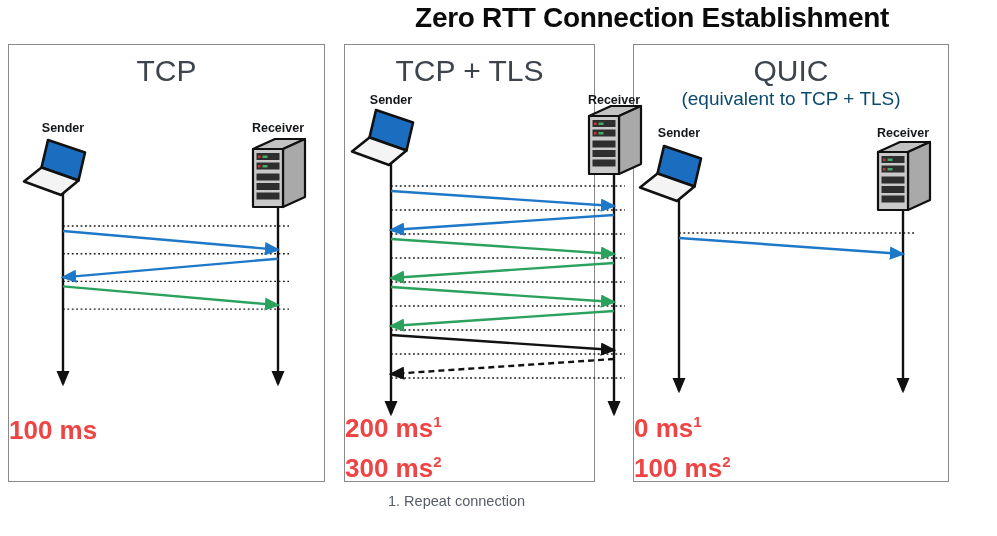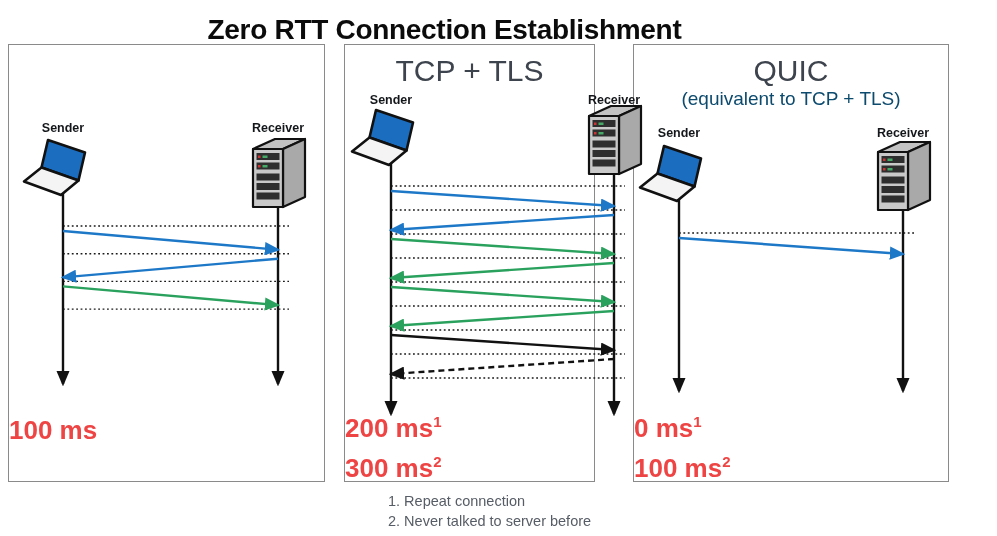--- a/index.html
+++ b/index.html
@@ -1,22 +1,22 @@
 <!DOCTYPE html>
 <html><head>
 <meta charset="utf-8">
 <style>
   html,body{margin:0;padding:0}
   body{
     width:997px;height:536px;background:#ffffff;position:relative;overflow:hidden;
     font-family:"Liberation Sans","DejaVu Sans",sans-serif;
   }
   .main-title{
-    position:absolute;top:0;left:0;width:889px;text-align:center;
-    font-size:28px;font-weight:800;color:#0b0b0b;padding-top:14px;letter-spacing:-0.3px;
+    position:absolute;top:0;left:0;width:889px;text-align:right;
+    font-size:28px;font-weight:800;color:#0b0b0b;padding-top:2px;letter-spacing:-0.3px;
   }
   .panel{
     position:absolute;top:44px;height:438px;background:#fff;
     border:1.5px solid #8a8a8a;box-sizing:border-box;
   }
   .panel-title{
     text-align:center;margin-top:10px;font-size:30px;font-weight:500;
     color:#3e444d;line-height:1.08;position:relative;z-index:2;
   }
   .panel-subtitle{
@@ -58,20 +58,21 @@
       <rect x="13.5" y="20.5" width="5" height="2.5" fill="#44aa66"></rect>
       <rect x="9" y="30" width="2.5" height="2.5" fill="#cc3333"></rect>
       <rect x="13.5" y="30" width="5" height="2.5" fill="#44aa66"></rect>
     </g>
   </defs>
 </svg>
 
 <div class="main-title">Zero RTT Connection Establishment</div>
 
 <div class="panel" style="left:8px;width:317px">
+  <div class="panel-title">TCP</div>
 
   <svg class="diagram" width="314" height="433" viewBox="0 0 314 433">
       <defs>
         <marker id="ah0-111111" markerWidth="6.5" markerHeight="5.5" refX="5.5" refY="2.75" orient="auto">
           <path d="M0,0 L6.5,2.75 L0,5.5 Z" fill="#111111"></path>
         </marker>
         <marker id="ah0-1e78c8" markerWidth="6.5" markerHeight="5.5" refX="5.5" refY="2.75" orient="auto">
           <path d="M0,0 L6.5,2.75 L0,5.5 Z" fill="#1e78c8"></path>
         </marker>
         <marker id="ah0-2aa25e" markerWidth="6.5" markerHeight="5.5" refX="5.5" refY="2.75" orient="auto">
@@ -164,14 +165,13 @@
       <text x="269" y="92" text-anchor="middle" font-size="12.5" font-weight="700" fill="#14171a">Receiver</text>
     </svg>
   <div class="timing" style="top: 360px;">
       <div class="timing-line bold"><span>0 ms</span><sup>1</sup></div>
       <div class="timing-line"><span>100 ms</span><sup>2</sup></div>
     </div>
 </div>
 
 <div class="footnotes">
     <div>1. Repeat connection</div>
-    <div>2. Never talked to server before</div>
   </div>
 
 </body></html>

